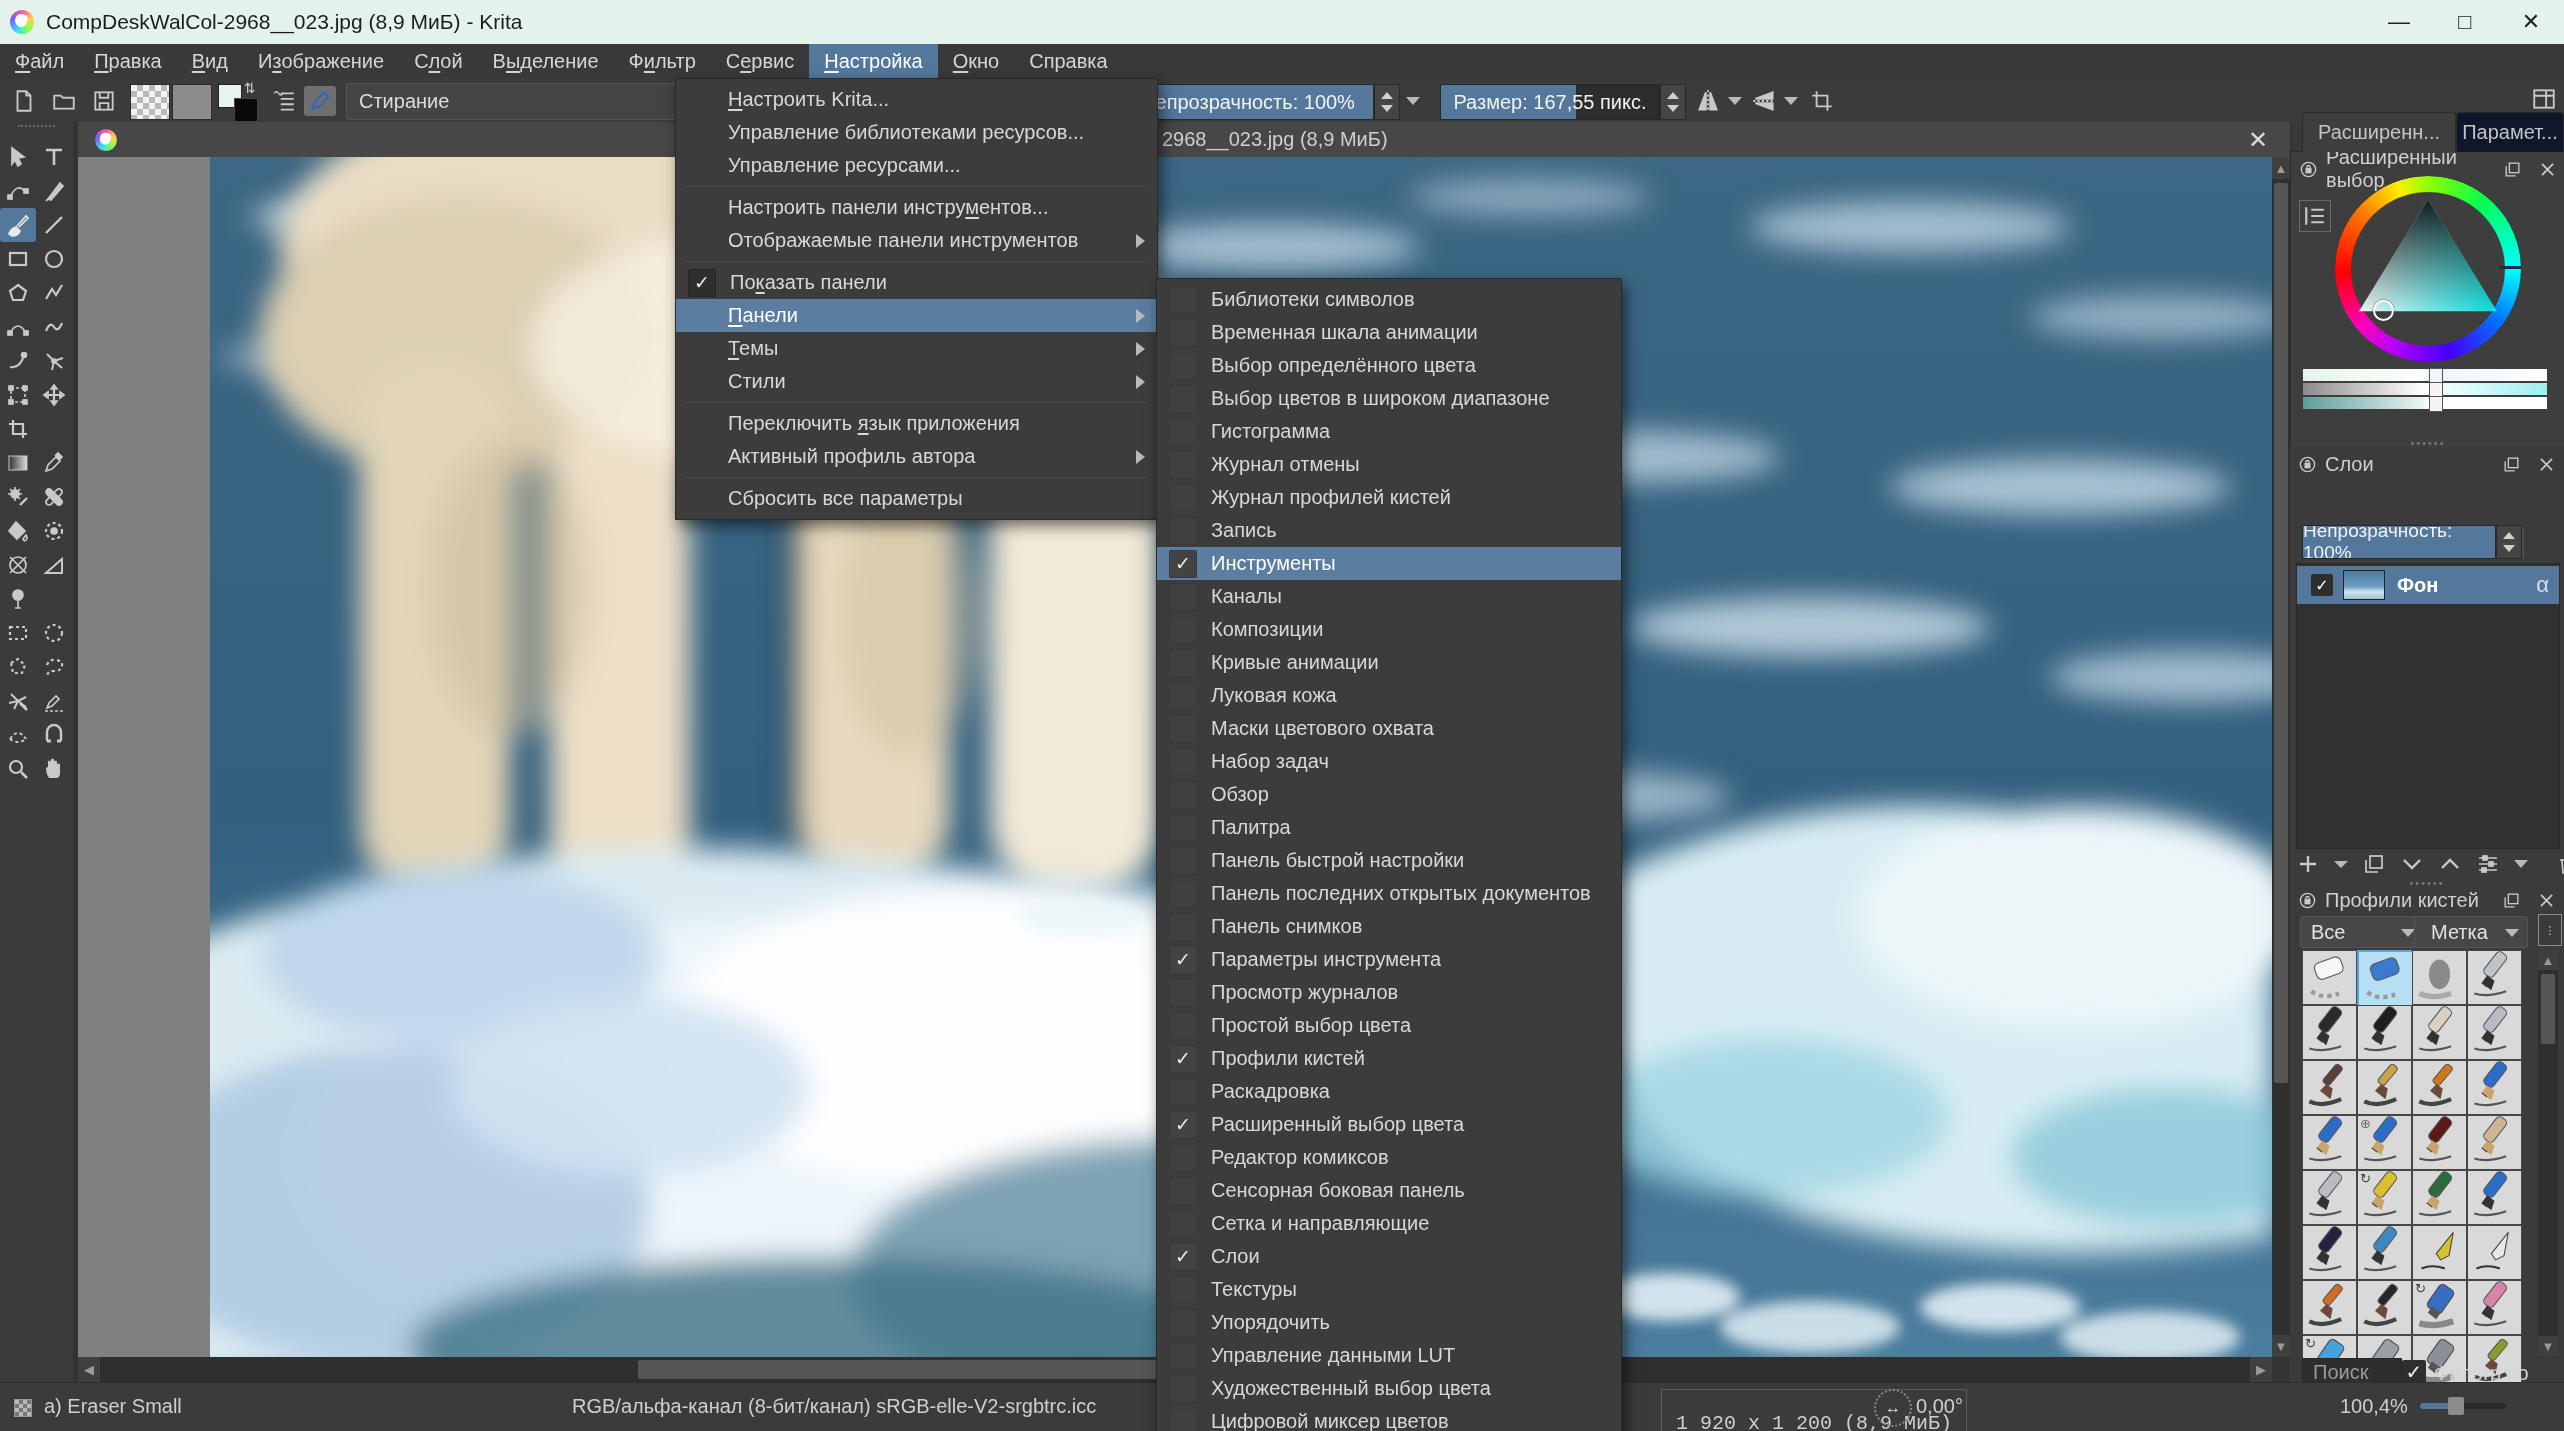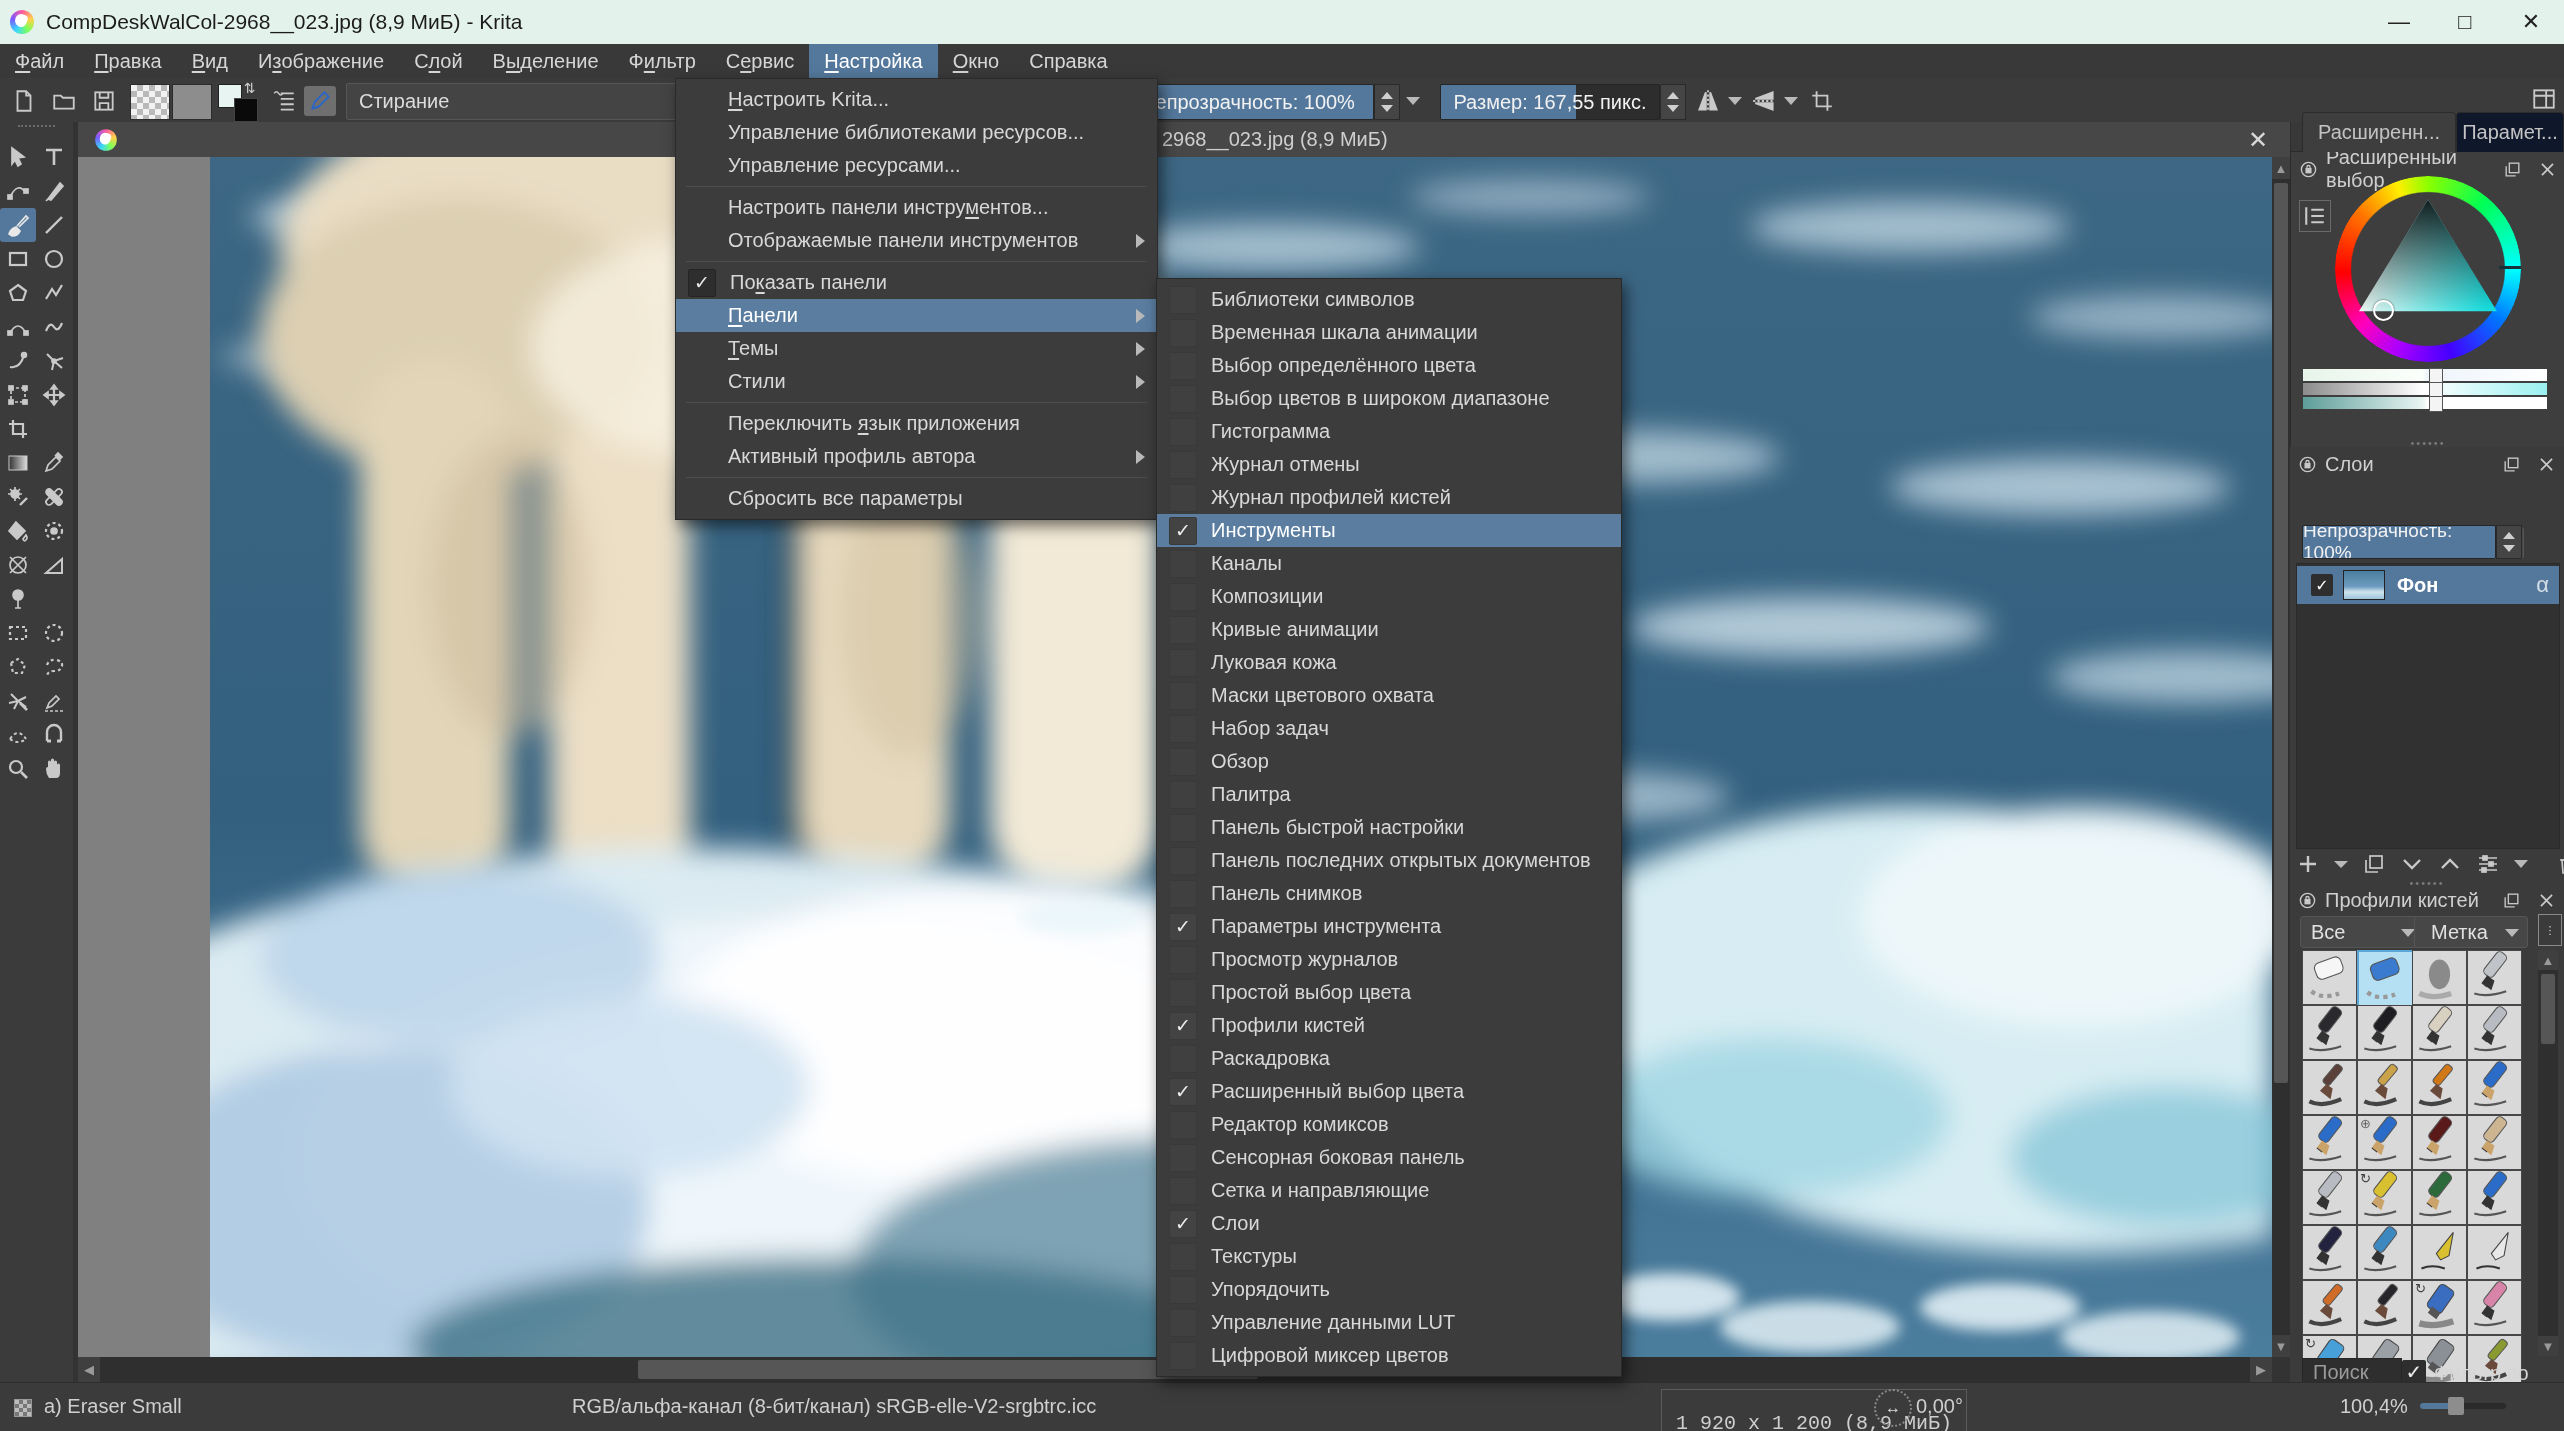--- a/index.html
+++ b/index.html
@@ -1082,20 +1082,24 @@
         <span class="lbl">Гистограмма</span>
       </div>
       <div class="mi">
         <span class="chkbox off"></span>
         <span class="lbl">Журнал отмены</span>
       </div>
       <div class="mi">
         <span class="chkbox off"></span>
         <span class="lbl">Журнал профилей кистей</span>
       </div>
+      <div class="mi">
+        <span class="chkbox off"></span>
+        <span class="lbl">Запись</span>
+      </div>
       <div class="mi hl">
         <span class="chkbox">✓</span>
         <span class="lbl">Инструменты</span>
       </div>
       <div class="mi">
         <span class="chkbox off"></span>
         <span class="lbl">Каналы</span>
       </div>
       <div class="mi">
         <span class="chkbox off"></span>
@@ -1184,16 +1188,20 @@
       <div class="mi">
         <span class="chkbox off"></span>
         <span class="lbl">Упорядочить</span>
       </div>
       <div class="mi">
         <span class="chkbox off"></span>
         <span class="lbl">Управление данными LUT</span>
       </div>
       <div class="mi">
         <span class="chkbox off"></span>
+        <span class="lbl">Художественный выбор цвета</span>
+      </div>
+      <div class="mi">
+        <span class="chkbox off"></span>
         <span class="lbl">Цифровой миксер цветов</span>
       </div>
     </div>
 </div>
 
 </body></html>

